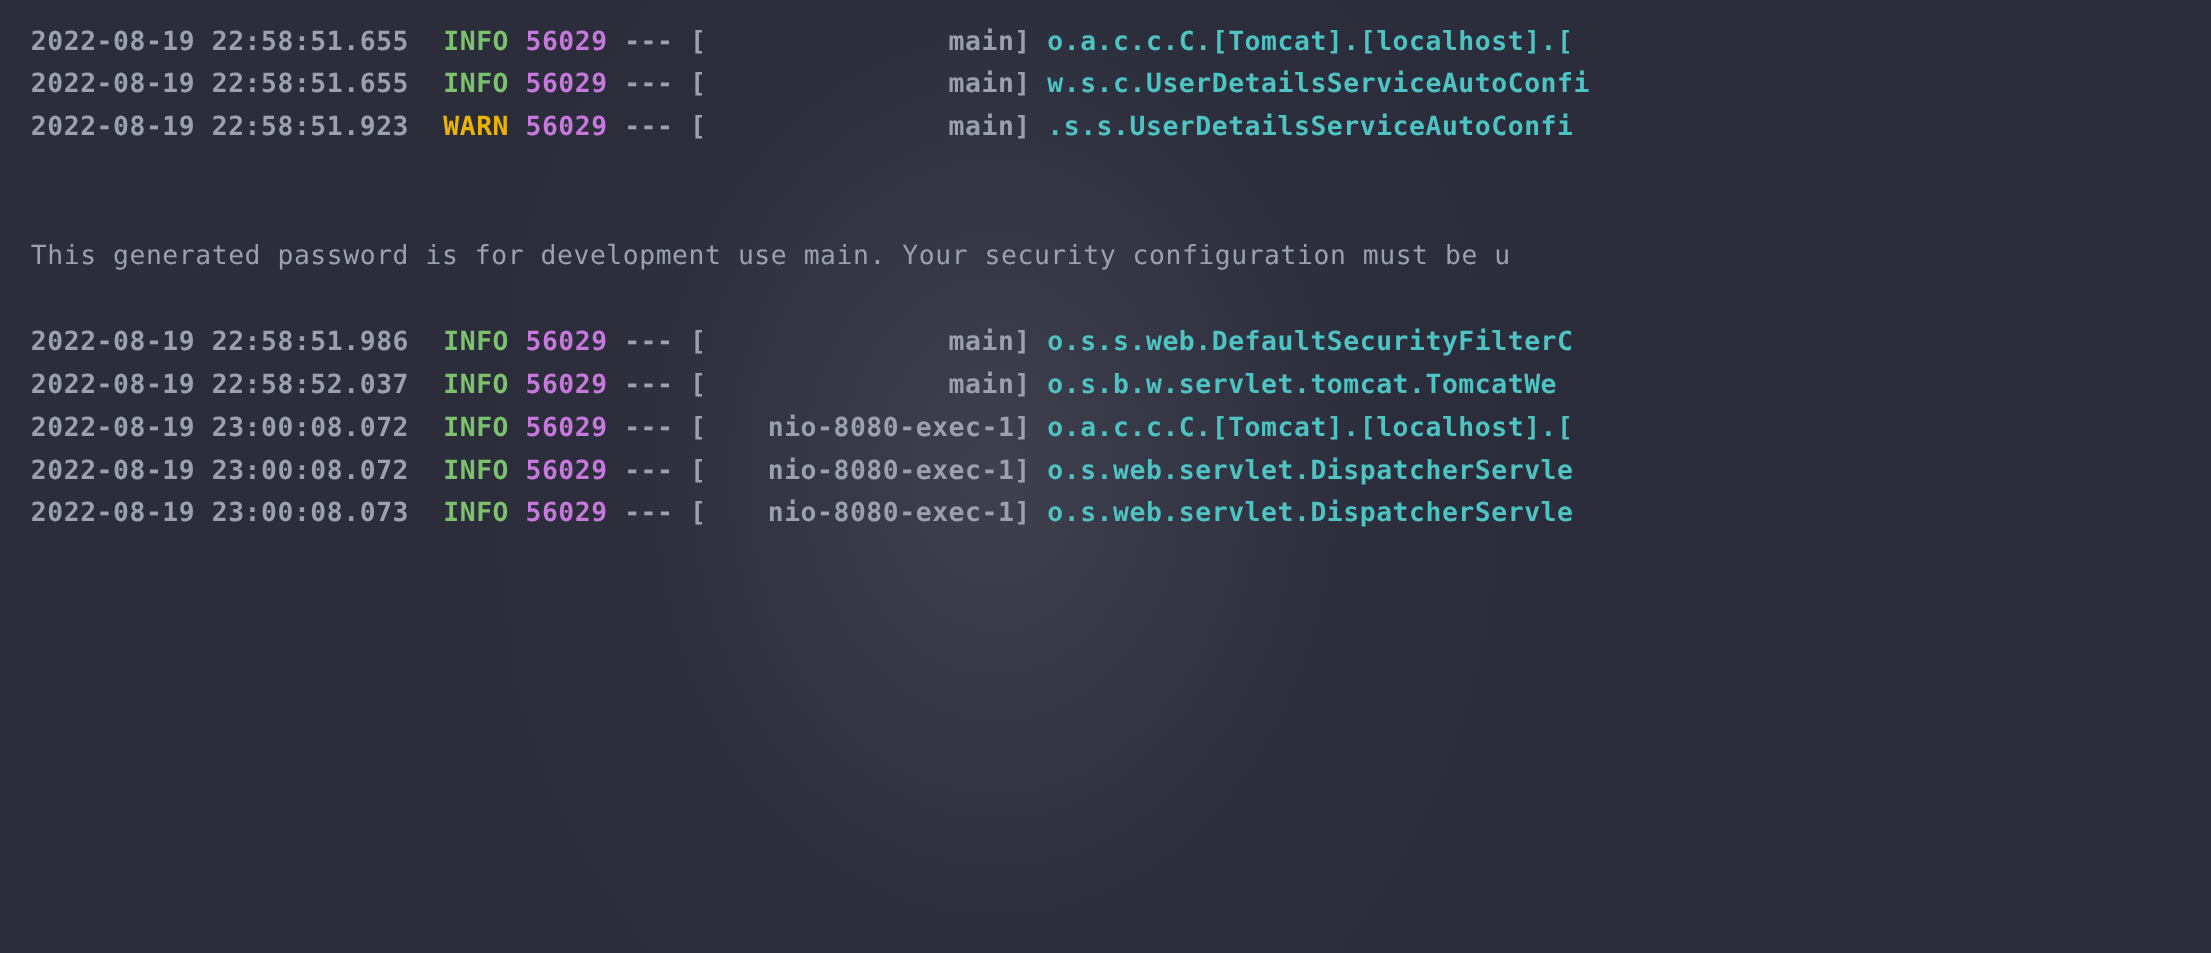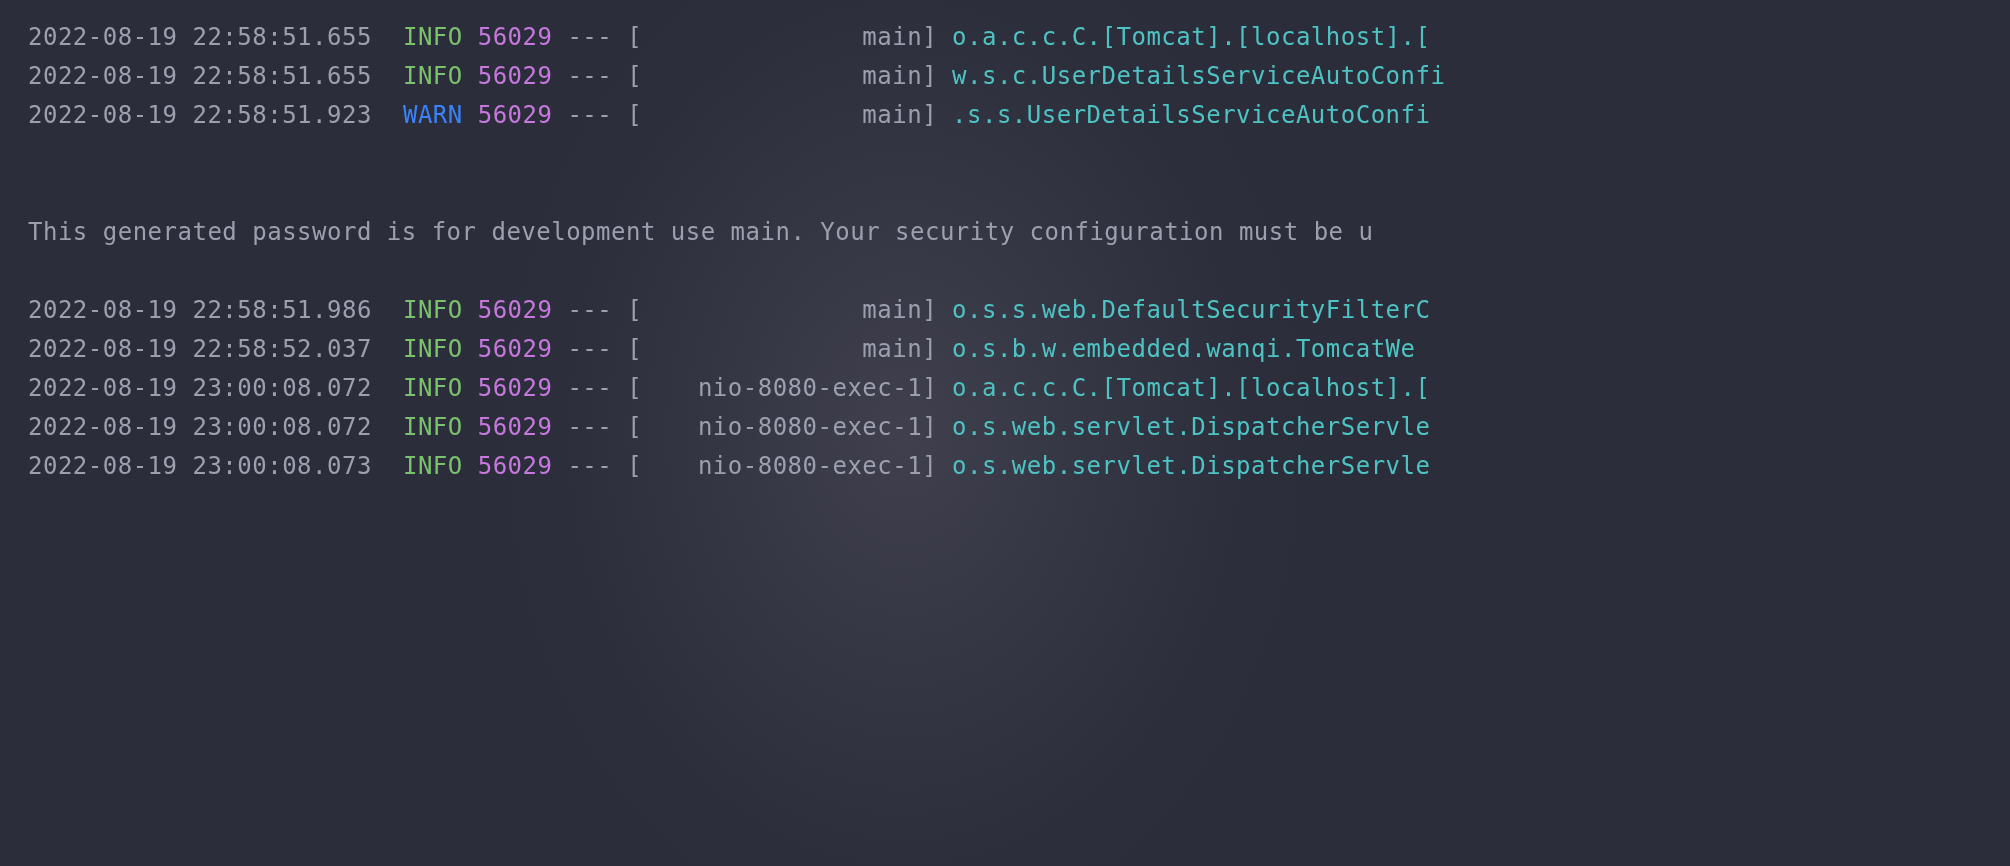--- a/index.html
+++ b/index.html
@@ -29,39 +29,40 @@
       bottom: 0;
       background: radial-gradient(ellipse 700px 900px at 45% 50%, rgba(180,170,190,0.15) 0%, rgba(60,60,80,0.05) 50%, transparent 70%);
       pointer-events: none;
       z-index: 0;
     }
     .log-line {
       position: relative;
       z-index: 1;
       height: 39px;
       line-height: 39px;
+      font-weight: bold;
     }
     .plain-line {
       position: relative;
       z-index: 1;
       height: 39px;
       line-height: 39px;
       color: #9ca0ae;
     }
     .blank-line {
       height: 39px;
     }
     .timestamp {
       color: #9ca0ae;
     }
     .level-info {
       color: #7bc26c;
     }
     .level-warn {
-      color: #3b82f6;
+      color: #eab308;
     }
     .pid {
       color: #c678dd;
     }
     .separator {
       color: #9ca0ae;
     }
     .thread {
       color: #9ca0ae;
     }
@@ -78,17 +79,17 @@
 
 <div id="log-container">
     <div class="log-line"><span class="timestamp col-ts">2022-08-19 22:58:51.655</span><span>  </span><span class="level-info">INFO</span><span> </span><span class="pid">56029</span><span class="separator"> --- </span><span class="thread">[</span><span class="thread col-thread">main</span><span class="thread">] </span><span class="logger">o.a.c.c.C.[Tomcat].[localhost].[</span></div>
     <div class="log-line"><span class="timestamp col-ts">2022-08-19 22:58:51.655</span><span>  </span><span class="level-info">INFO</span><span> </span><span class="pid">56029</span><span class="separator"> --- </span><span class="thread">[</span><span class="thread col-thread">main</span><span class="thread">] </span><span class="logger">w.s.c.UserDetailsServiceAutoConfi</span></div>
     <div class="log-line"><span class="timestamp col-ts">2022-08-19 22:58:51.923</span><span>  </span><span class="level-warn">WARN</span><span> </span><span class="pid">56029</span><span class="separator"> --- </span><span class="thread">[</span><span class="thread col-thread">main</span><span class="thread">] </span><span class="logger">.s.s.UserDetailsServiceAutoConfi</span></div>
     <div class="blank-line"></div>
     <div class="blank-line"></div>
     <div class="plain-line">This generated password is for development use main. Your security configuration must be u</div>
     <div class="blank-line"></div>
     <div class="log-line"><span class="timestamp col-ts">2022-08-19 22:58:51.986</span><span>  </span><span class="level-info">INFO</span><span> </span><span class="pid">56029</span><span class="separator"> --- </span><span class="thread">[</span><span class="thread col-thread">main</span><span class="thread">] </span><span class="logger">o.s.s.web.DefaultSecurityFilterC</span></div>
-    <div class="log-line"><span class="timestamp col-ts">2022-08-19 22:58:52.037</span><span>  </span><span class="level-info">INFO</span><span> </span><span class="pid">56029</span><span class="separator"> --- </span><span class="thread">[</span><span class="thread col-thread">main</span><span class="thread">] </span><span class="logger">o.s.b.w.embedded.wanqi.TomcatWe</span></div>
+    <div class="log-line"><span class="timestamp col-ts">2022-08-19 22:58:52.037</span><span>  </span><span class="level-info">INFO</span><span> </span><span class="pid">56029</span><span class="separator"> --- </span><span class="thread">[</span><span class="thread col-thread">main</span><span class="thread">] </span><span class="logger">o.s.b.w.servlet.tomcat.TomcatWe</span></div>
     <div class="log-line"><span class="timestamp col-ts">2022-08-19 23:00:08.072</span><span>  </span><span class="level-info">INFO</span><span> </span><span class="pid">56029</span><span class="separator"> --- </span><span class="thread">[</span><span class="thread col-thread">nio-8080-exec-1</span><span class="thread">] </span><span class="logger">o.a.c.c.C.[Tomcat].[localhost].[</span></div>
     <div class="log-line"><span class="timestamp col-ts">2022-08-19 23:00:08.072</span><span>  </span><span class="level-info">INFO</span><span> </span><span class="pid">56029</span><span class="separator"> --- </span><span class="thread">[</span><span class="thread col-thread">nio-8080-exec-1</span><span class="thread">] </span><span class="logger">o.s.web.servlet.DispatcherServle</span></div>
     <div class="log-line"><span class="timestamp col-ts">2022-08-19 23:00:08.073</span><span>  </span><span class="level-info">INFO</span><span> </span><span class="pid">56029</span><span class="separator"> --- </span><span class="thread">[</span><span class="thread col-thread">nio-8080-exec-1</span><span class="thread">] </span><span class="logger">o.s.web.servlet.DispatcherServle</span></div>
   </div>
 
 </body></html>

